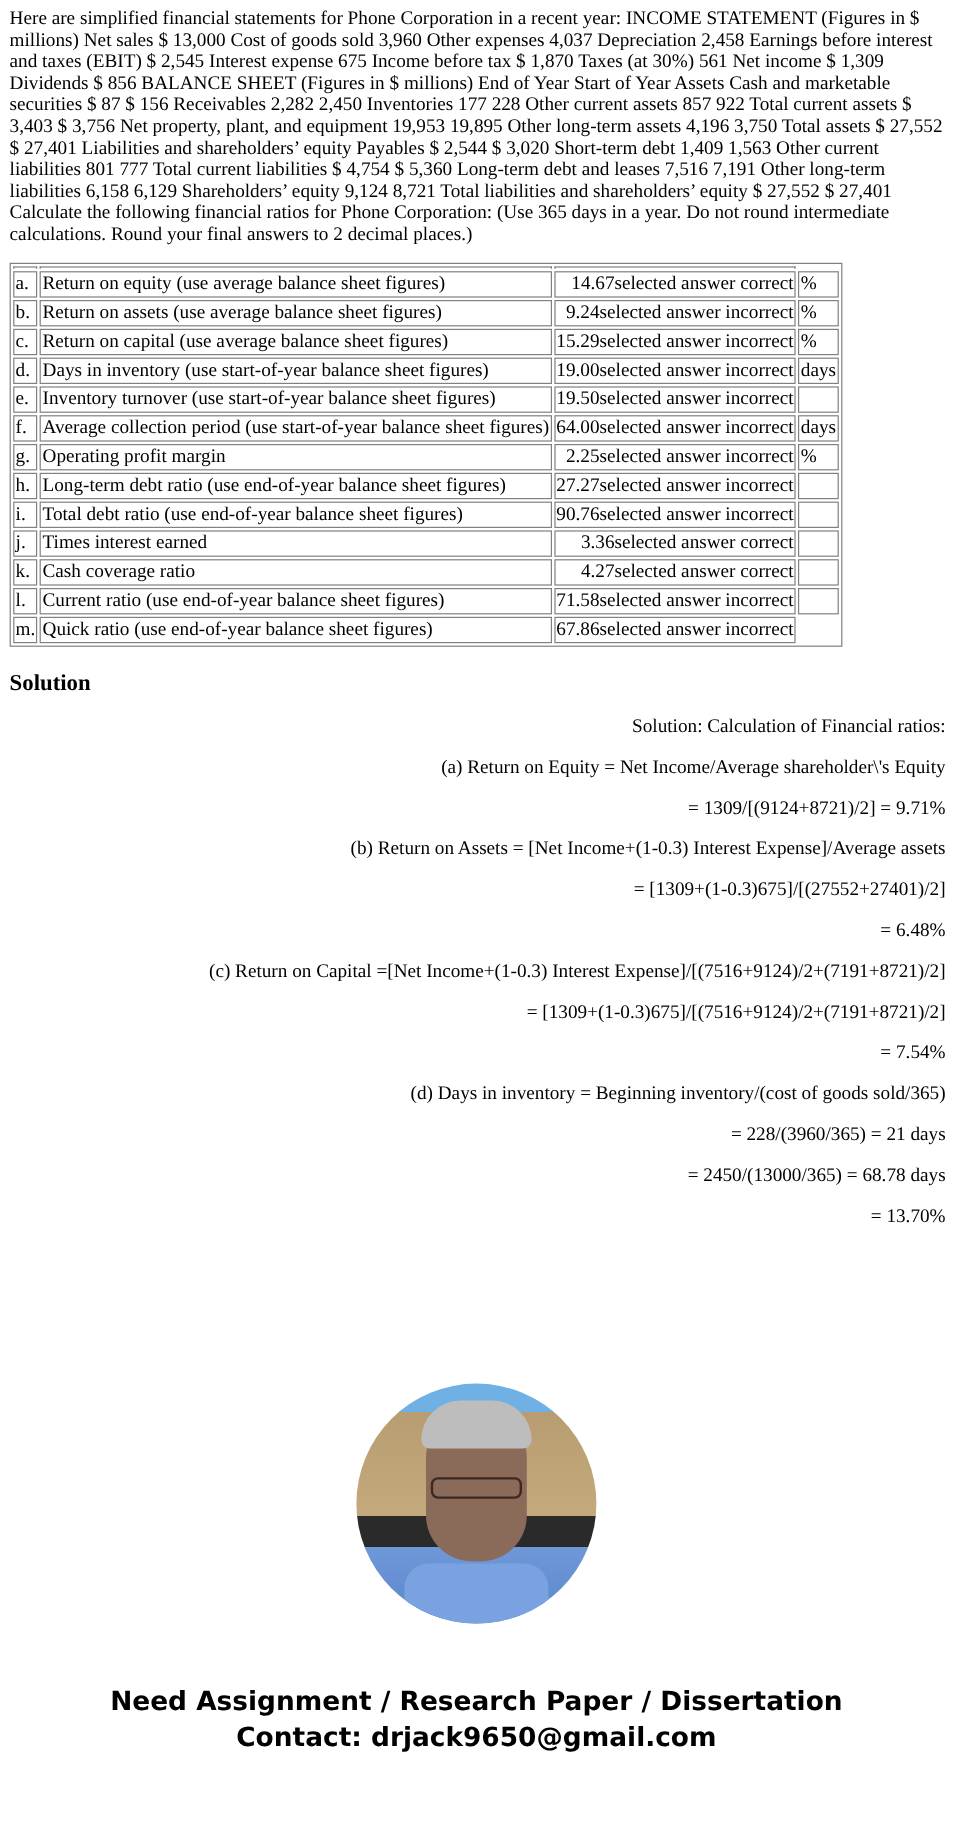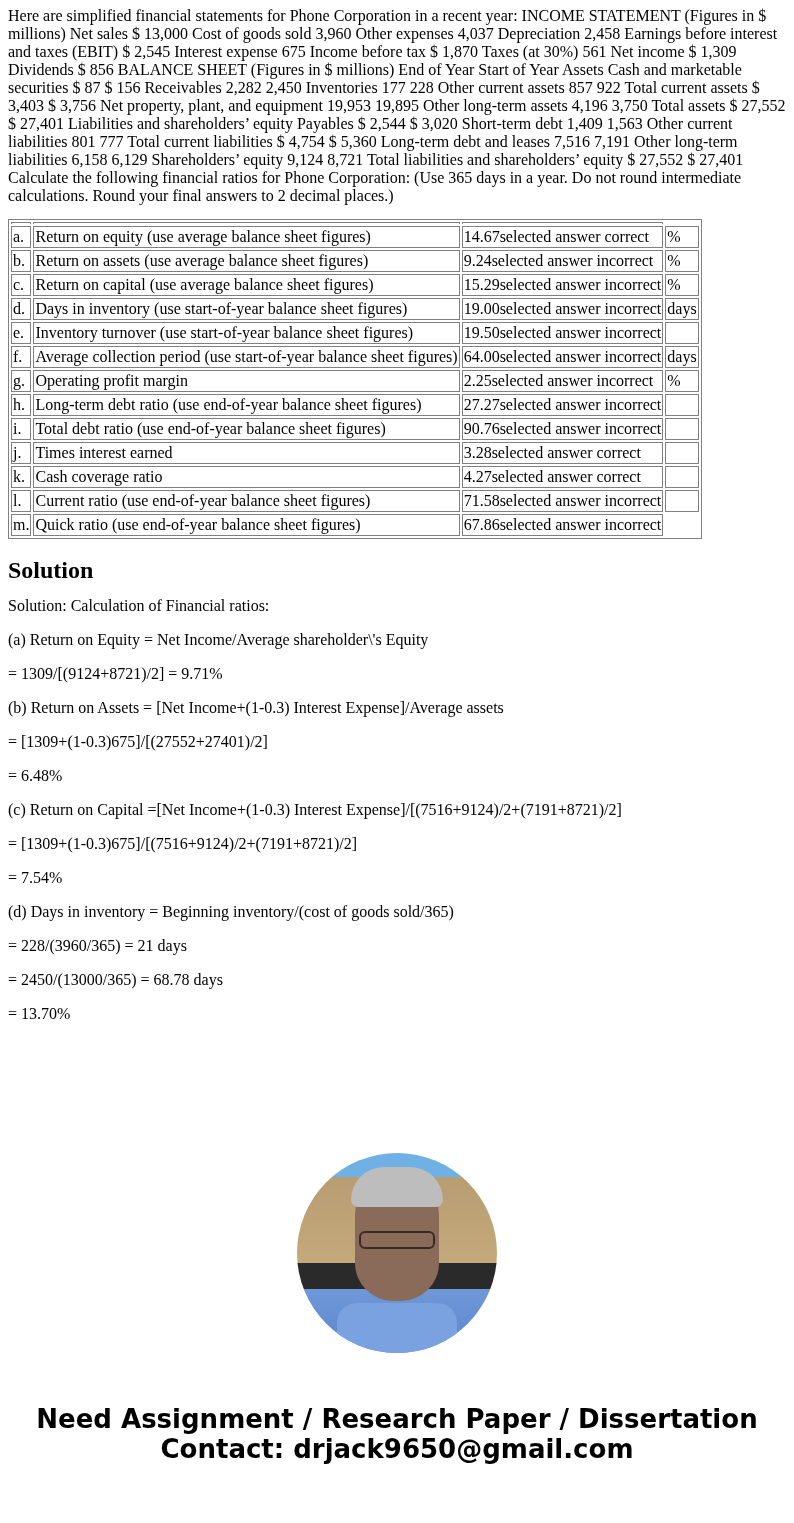--- a/index.html
+++ b/index.html
@@ -22,25 +22,25 @@
     font-size: 16px;
     line-height: 18px;
   }
   table.ratios td, table.ratios th {
     border: 1px solid #808080;
     padding: 1px 1px;
     vertical-align: middle;
     white-space: nowrap;
   }
   table.ratios th { height: 0; padding: 0; border-width: 1px 1px 0 1px; }
-  table.ratios td.val { }
+  table.ratios td.val { text-align: right; }
   table.ratios td.blank { border: none; }
-  h2.sol-title { font-size: 24px; font-weight: bold; margin: 20px 0 0 0; line-height: 22px; }
+  h2.sol-title { font-size: 19px; font-weight: bold; margin: 20px 0 0 0; line-height: 22px; }
   .sol-wrap { height: 585px; overflow: hidden; position: relative; }
-  .sol-wrap p { margin: 16px 0 0 0; line-height: 18px; }
+  .sol-wrap p { margin: 16px 0 0 0; line-height: 18px; text-align: right; }
   .fade { position: absolute; left: 0; right: 0; bottom: 0; height: 8px; background: #fff; }
   .avatar {
     position: absolute; left: 297px; top: 1153px; width: 200px; height: 200px;
     border-radius: 50%; overflow: hidden;
     background: linear-gradient(#6fb1e4 0%, #6fb1e4 12%, #b89d72 12%, #c4a97c 55%, #2a2a2a 55%, #2a2a2a 68%, #6f98d8 68%, #5a86cc 100%);
   }
   .avatar .face {
     position: absolute; left: 58px; top: 20px; width: 84px; height: 128px;
     border-radius: 42px 42px 38px 38px; background: #8a6a58;
   }
@@ -51,21 +51,21 @@
   .avatar .glasses {
     position: absolute; left: 62px; top: 78px; width: 76px; height: 18px;
     border: 2px solid #3b2a22; border-radius: 6px; box-sizing: border-box;
   }
   .avatar .collar {
     position: absolute; left: 40px; top: 150px; width: 120px; height: 60px;
     background: #7aa2e0; border-radius: 20px 20px 0 0;
   }
   .promo {
     position: absolute; left: 0; top: 1404px; width: 794px; text-align: center;
-    font-family: "DejaVu Sans", sans-serif; font-weight: bold; font-size: 26px; line-height: 30px;
+    font-family: "DejaVu Sans", sans-serif; font-weight: bold; font-size: 22px; line-height: 30px;
   }
 </style>
 </head>
 <body>
 
 <div class="content">
   <div class="intro">Here are simplified financial statements for Phone Corporation in a recent year: INCOME STATEMENT (Figures in $ millions) Net sales $ 13,000 Cost of goods sold 3,960 Other expenses 4,037 Depreciation 2,458 Earnings before interest and taxes (EBIT) $ 2,545 Interest expense 675 Income before tax $ 1,870 Taxes (at 30%) 561 Net income $ 1,309 Dividends $ 856 BALANCE SHEET (Figures in $ millions) End of Year Start of Year Assets Cash and marketable securities $ 87 $ 156 Receivables 2,282 2,450 Inventories 177 228 Other current assets 857 922 Total current assets $ 3,403 $ 3,756 Net property, plant, and equipment 19,953 19,895 Other long-term assets 4,196 3,750 Total assets $ 27,552 $ 27,401 Liabilities and shareholders’ equity Payables $ 2,544 $ 3,020 Short-term debt 1,409 1,563 Other current liabilities 801 777 Total current liabilities $ 4,754 $ 5,360 Long-term debt and leases 7,516 7,191 Other long-term liabilities 6,158 6,129 Shareholders’ equity 9,124 8,721 Total liabilities and shareholders’ equity $ 27,552 $ 27,401 Calculate the following financial ratios for Phone Corporation: (Use 365 days in a year. Do not round intermediate calculations. Round your final answers to 2 decimal places.)</div>
 
   <table class="ratios">
     <tbody>
@@ -125,21 +125,21 @@
     </tr>
     <tr>
       <td>i.</td>
       <td>Total debt ratio (use end-of-year balance sheet figures)</td>
       <td class="val"><span>90.76</span><span>selected answer incorrect</span></td>
       <td>&nbsp;</td>
     </tr>
     <tr>
       <td>j.</td>
       <td>Times interest earned</td>
-      <td class="val"><span>3.28</span><span>selected answer correct</span></td>
+      <td class="val"><span>3.36</span><span>selected answer correct</span></td>
       <td>&nbsp;</td>
     </tr>
     <tr>
       <td>k.</td>
       <td>Cash coverage ratio</td>
       <td class="val"><span>4.27</span><span>selected answer correct</span></td>
       <td>&nbsp;</td>
     </tr>
     <tr>
       <td>l.</td>

